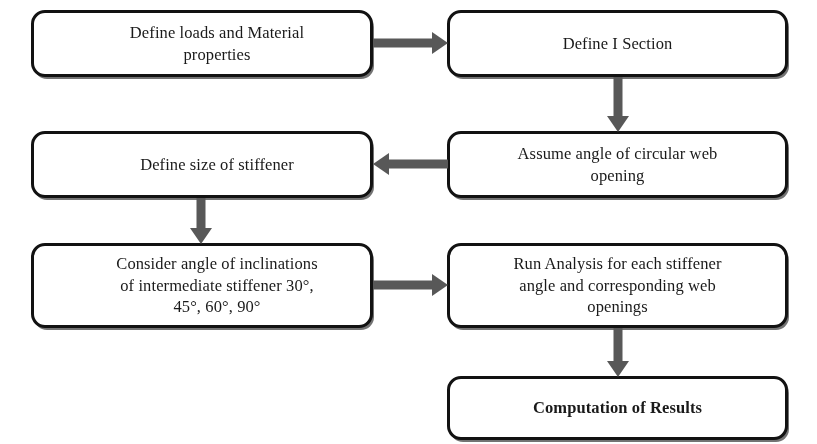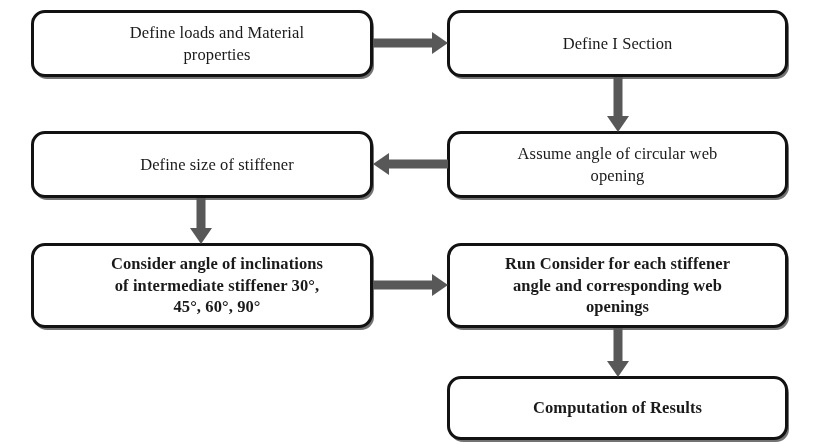--- a/index.html
+++ b/index.html
@@ -39,21 +39,21 @@
     width: 100%;
     white-space: pre-line;
   }
 
   
   .col-left  { left: 31px;  width: 342px; padding-left: 44px; }
   .col-right { left: 447px; width: 341px; }
 
   .row1 { top: 10px;  height: 67px; }
   .row2 { top: 131px; height: 67px; }
-  .row3 { top: 243px; height: 85px; font-weight: bold; }
+  .row3 { top: 243px; height: 85px; }
   .row4 { top: 376px; height: 64px; font-weight: bold; }
 
   
   .arrow {
     position: absolute;
   }
   .arrow .shaft {
     position: absolute;
     background: #585858;
   }
@@ -145,21 +145,21 @@
 opening</span>
   </div>
 
   <div class="node col-left row3">
     <span class="label">Consider angle of inclinations
 of intermediate stiffener 30°,
 45°, 60°, 90°</span>
   </div>
 
   <div class="node col-right row3">
-    <span class="label">Run Consider for each stiffener
+    <span class="label">Run Analysis for each stiffener
 angle and corresponding web
 openings</span>
   </div>
 
   <div class="node col-right row4">
     <span class="label">Computation of Results</span>
   </div>
 
   <div class="arrow right" id="arrow-load-to-isection">
     <span class="shaft"></span>

